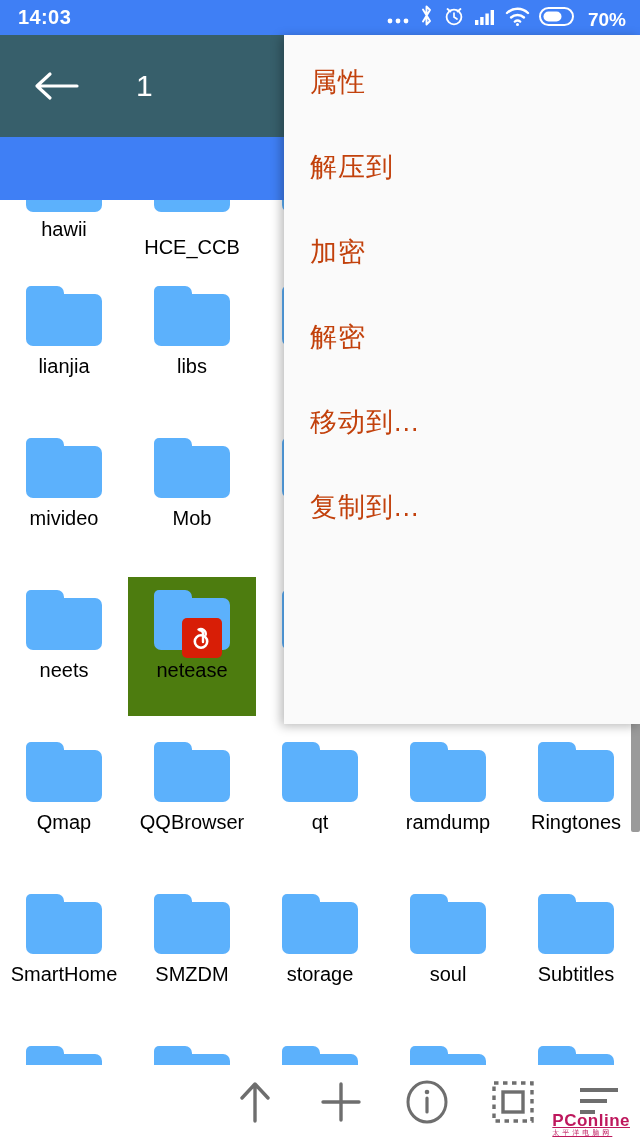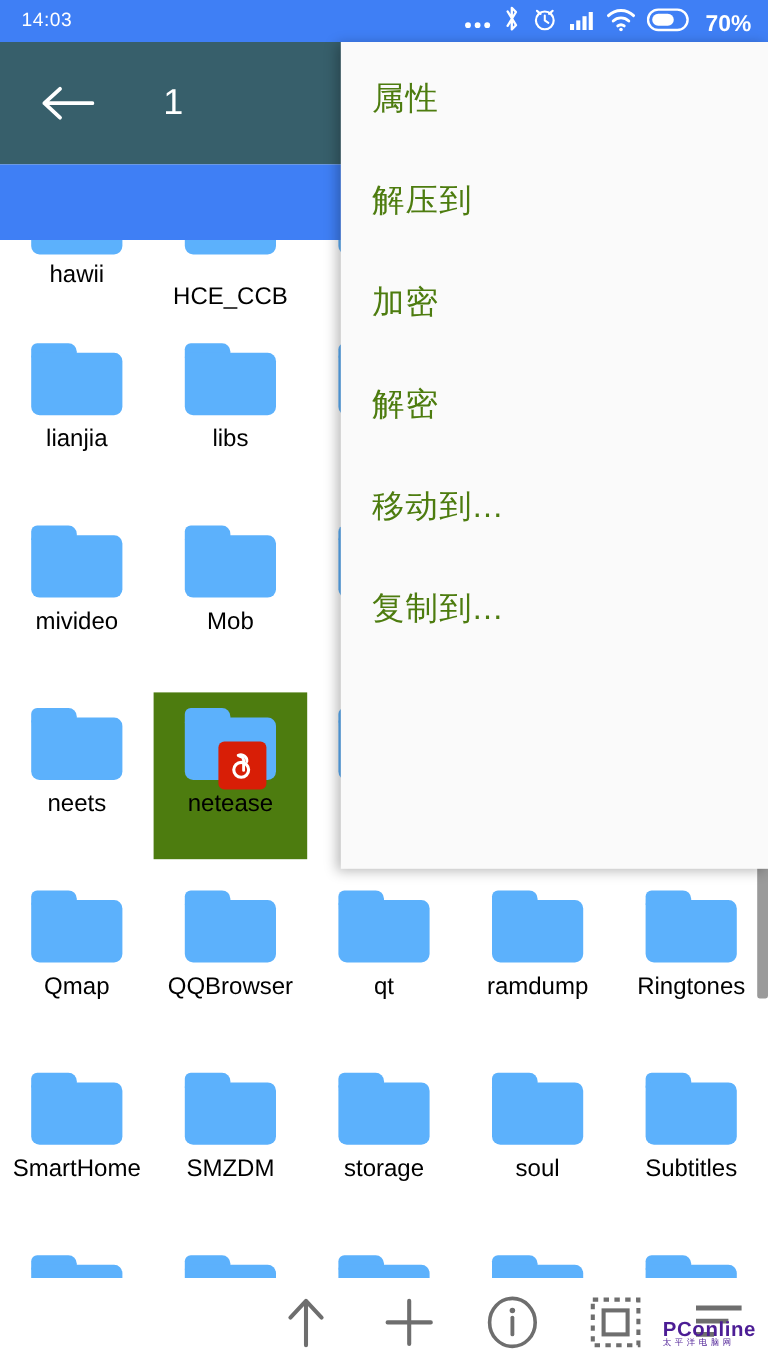--- a/index.html
+++ b/index.html
@@ -10,21 +10,21 @@
     position:relative;
   }
 
   
   .statusbar{
     position:absolute; top:0; left:0; width:640px; height:35px;
     background:#3f7ff5; color:#fff;
     display:flex; align-items:center; justify-content:space-between;
     padding:0 14px 0 18px;
   }
-  .status-time{ font-size:16px; font-weight:normal; letter-spacing:.4px; }
+  .status-time{ font-size:20px; font-weight:bold; letter-spacing:.4px; }
   .status-icons{ display:flex; align-items:flex-end; gap:9px; }
   .si{ display:block; }
   .battery-pct{ font-size:19px; font-weight:bold; margin-left:2px; }
 
   
   .appbar{
     position:absolute; top:35px; left:0; width:640px; height:102px;
     background:#375f6b; display:flex; align-items:center; padding-left:30px;
   }
   .back-btn{ width:52px; height:52px; display:flex; align-items:center; justify-content:center; cursor:pointer;}
@@ -85,37 +85,38 @@
   }
 
   
   .menu{
     position:absolute; left:284px; top:35px; width:356px; height:689px;
     background:#fafafa; box-shadow:-3px 2px 10px rgba(0,0,0,.28);
     padding-top:4px; z-index:20;
   }
   .menu-item{
     height:85px; display:flex; align-items:center; padding-left:26px;
-    font-size:27px; color:#4d7c0f; cursor:pointer; letter-spacing:1px;
+    font-size:27px; color:#c2410c; cursor:pointer; letter-spacing:1px;
   }
 
   
   .toolbar{
     position:absolute; bottom:0; left:0; width:640px; height:73px;
     background:#fff; display:flex; align-items:center;
     justify-content:flex-end; padding-right:18px; gap:40px;
   }
   .tb-btn{
     width:46px; height:46px; display:flex; align-items:center; justify-content:center;
     cursor:pointer;
   }
   .watermark{
-    position:absolute; right:10px; bottom:15px;
-    font-size:17px; color:#4c1d95; font-weight:bold; letter-spacing:.5px;
+    position:absolute; right:10px; bottom:2px;
+    font-size:17px; color:#be185d; font-weight:bold; letter-spacing:.5px;
     line-height:1;
+    text-decoration:underline;
   }
   .watermark small{ display:block; font-size:7px; letter-spacing:3px; font-weight:normal; }
 </style>
 </head>
 <body>
 
 <div class="statusbar">
   <div class="status-time">14:03</div>
   <div class="status-icons">
     <span class="si">

